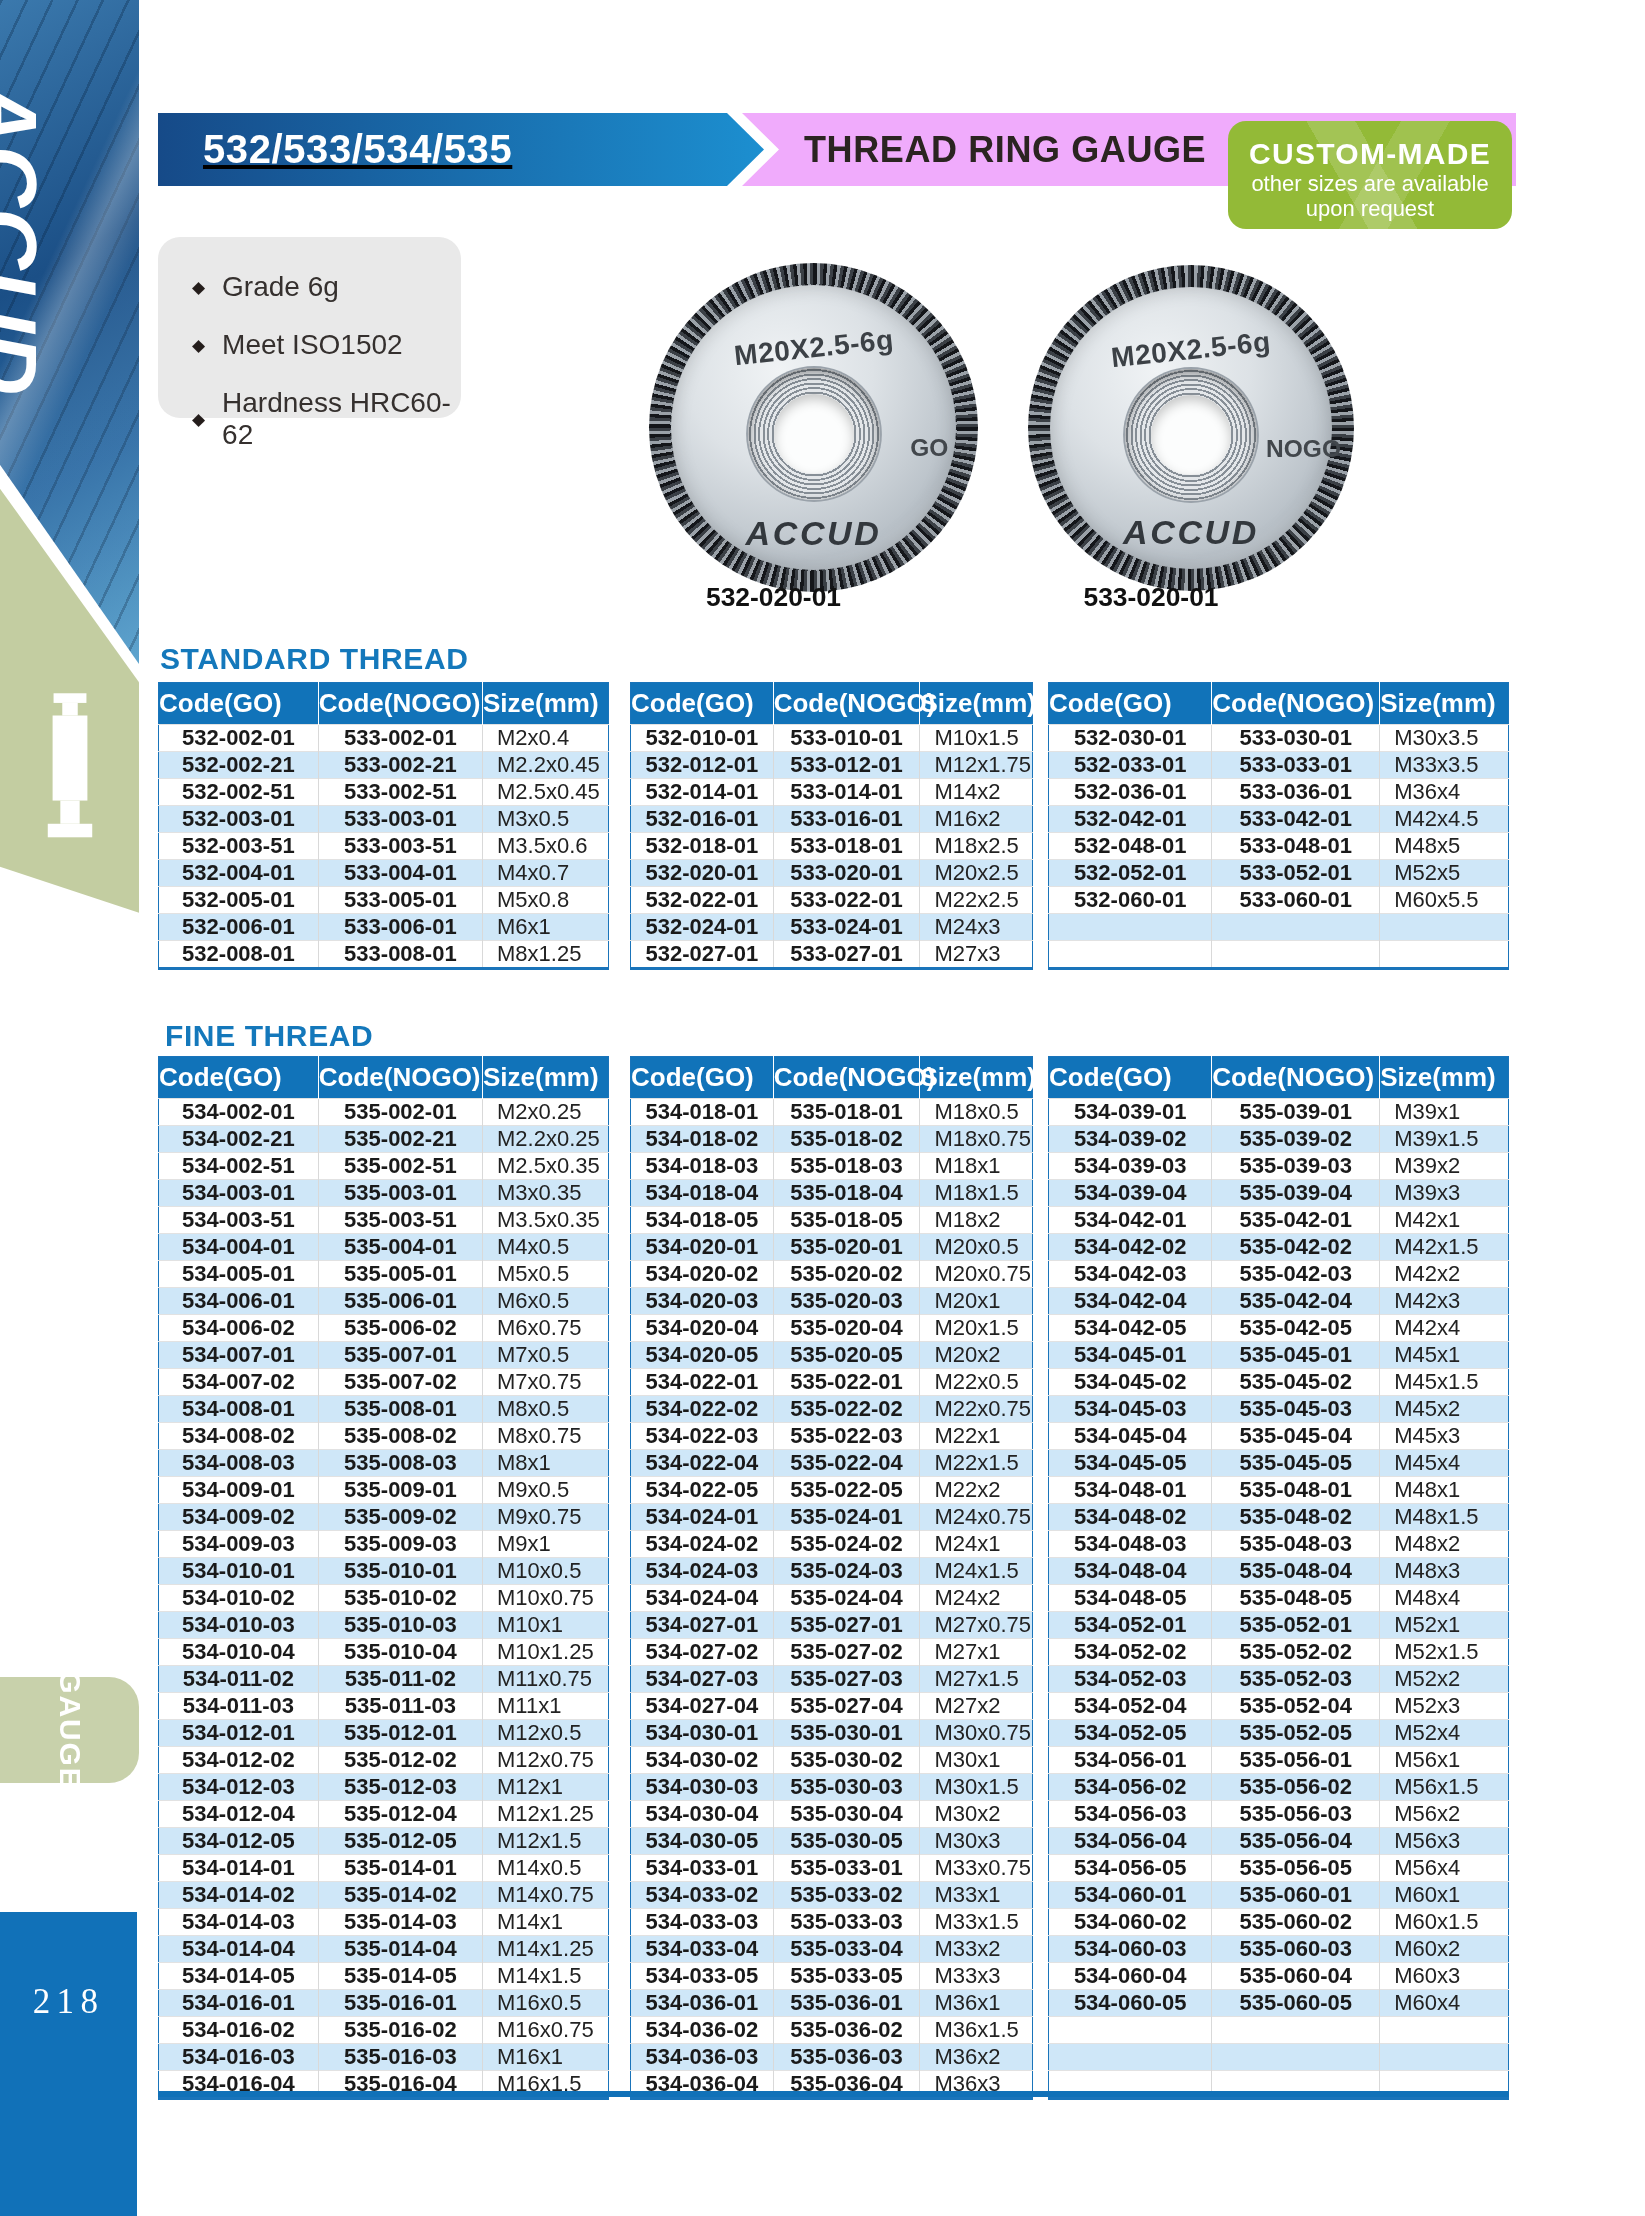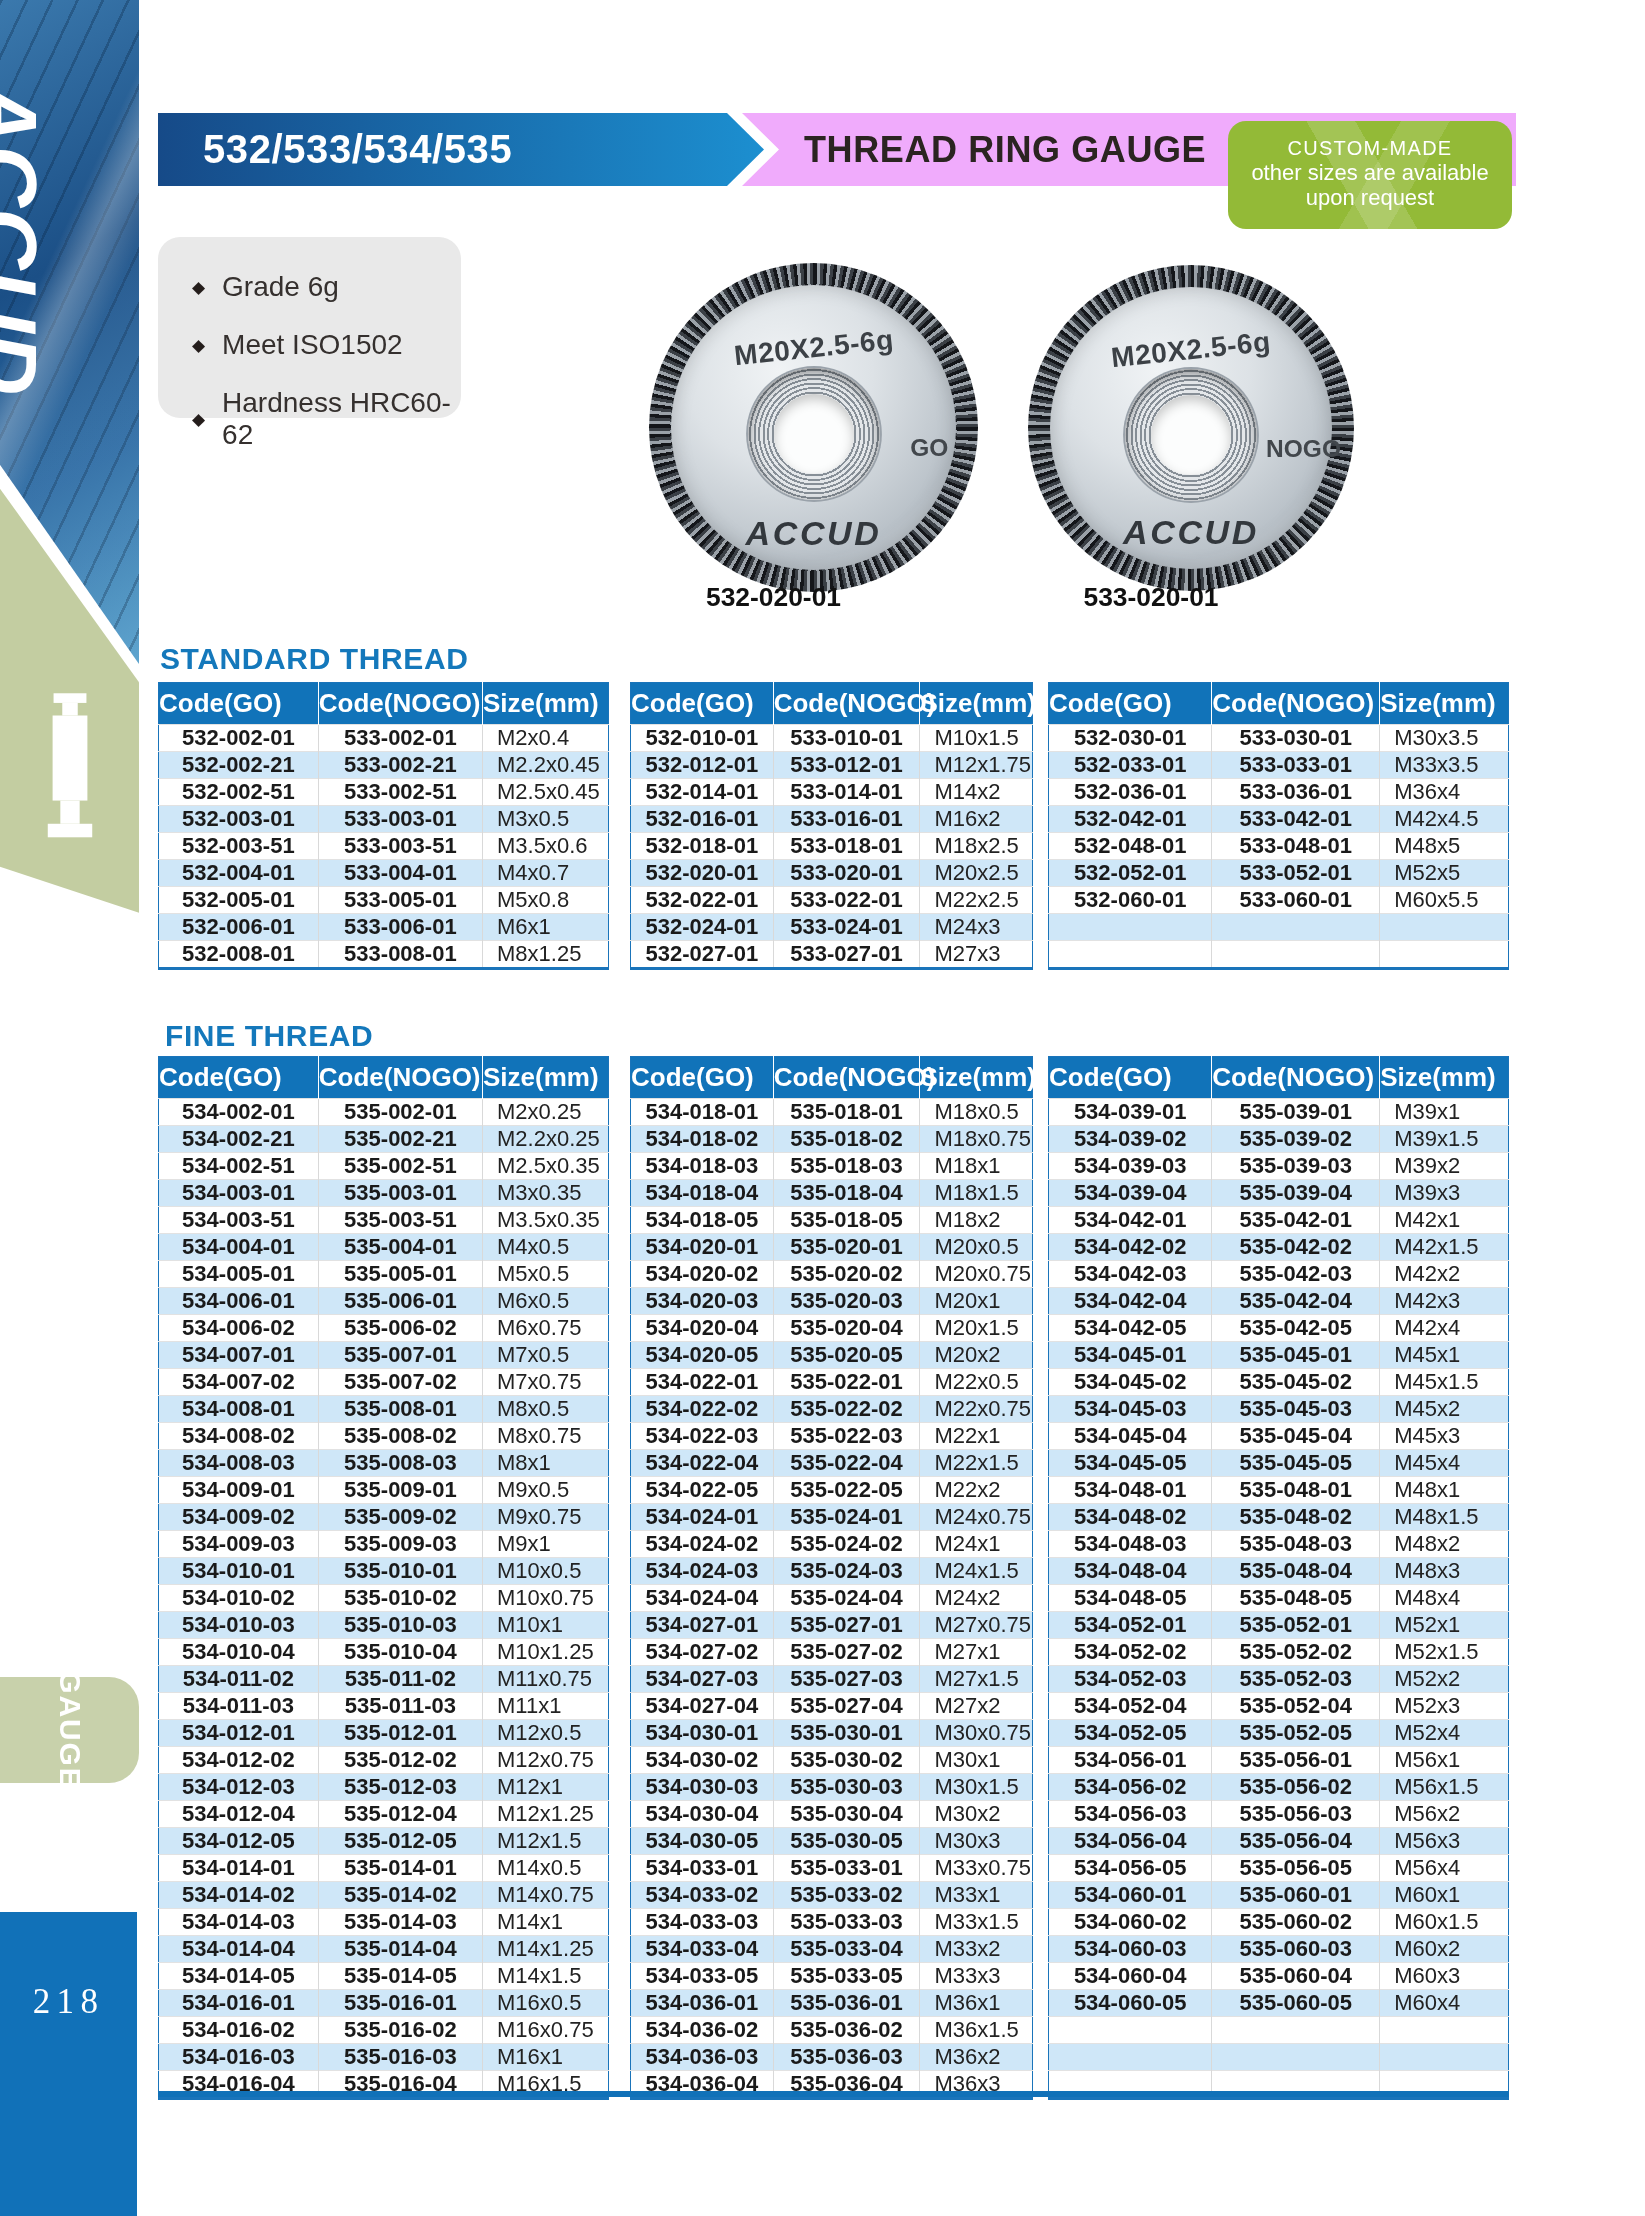--- a/index.html
+++ b/index.html
@@ -25,32 +25,32 @@
   .gauge-tab span{transform:rotate(90deg);white-space:nowrap;color:#ffffff;
          font-weight:700;font-size:30px;letter-spacing:1.9px;}
   .page-num-box{position:absolute;left:0;top:1912px;width:137px;height:304px;background:#1171b8;
          display:flex;justify-content:center;align-items:flex-start;padding-top:70px;box-sizing:border-box;font-family:Liberation Serif, serif;}
   .page-num-box span{color:#fff;font-size:35px;letter-spacing:6.4px;}
 
   
   .banner-blue{position:absolute;left:158px;top:113px;width:606px;height:73px;
          background:linear-gradient(90deg,#164a88 0%,#1c8fd0 100%);
          clip-path:polygon(0 0,calc(100% - 37px) 0,100% 50%,calc(100% - 37px) 100%,0 100%);
-         display:flex;align-items:center;}
+         display:flex;align-items:center;text-decoration:underline;}
   .banner-blue span{color:#fff;font-weight:700;font-size:40px;padding-left:45px;letter-spacing:0.6px;}
   .banner-gray{position:absolute;left:742px;top:113px;width:774px;height:73px;background:#f0abfc;
          clip-path:polygon(0 0,100% 0,100% 100%,0 100%,37px 50%);
          display:flex;align-items:center;}
   .banner-gray span{color:#2b2421;font-weight:700;font-size:36px;padding-left:62px;letter-spacing:0.6px;}
   .badge{position:absolute;left:1228px;top:121px;width:284px;height:108px;background:#93ba37;
          border-radius:18px;overflow:hidden;text-align:center;color:#fff;}
   .badge::before{content:"";position:absolute;inset:-19.3px;
          background:linear-gradient(60deg,rgba(0,0,0,0) 42%,rgba(255,255,255,.15) 42% 54%,rgba(0,0,0,0) 54%),
                     linear-gradient(-60deg,rgba(0,0,0,0) 38%,rgba(255,255,255,.12) 38% 50%,rgba(0,0,0,0) 50%);}
-  .badge .b-title{position:relative;display:block;margin-top:15.5px;font-weight:400;font-size:20px;letter-spacing:1.3px;}
+  .badge .b-title{position:relative;display:block;margin-top:15.5px;font-weight:700;font-size:30px;letter-spacing:1.3px;}
   .badge .b-line{position:relative;display:block;font-size:22px;line-height:1.18;}
 
   
   .features{position:absolute;left:158px;top:237px;width:303px;height:181px;background:#e9e9e9;
          border-radius:22px;padding:34px 0 0 34px;box-sizing:border-box;}
   .feature-item{display:flex;align-items:center;margin-bottom:26px;color:#35302e;font-size:28px;}
   .feature-item .bullet{font-size:17px;margin-right:17px;color:#241d1b;}
 
   
   .ring{position:absolute;border-radius:50%;}

